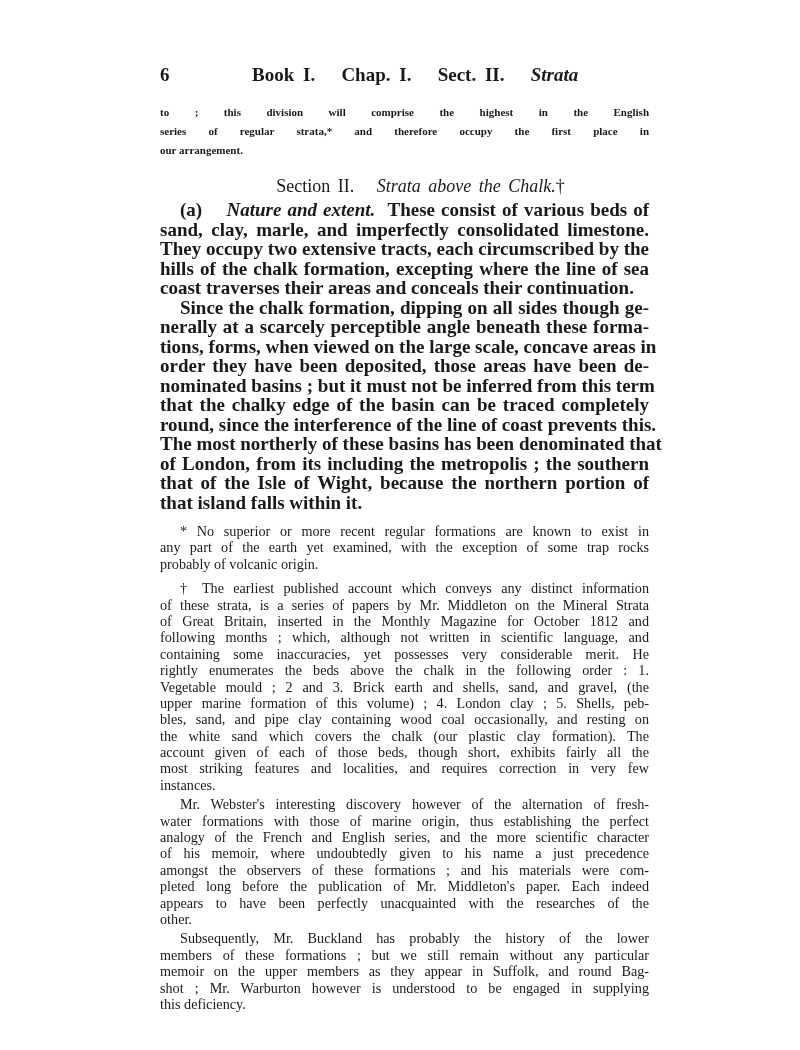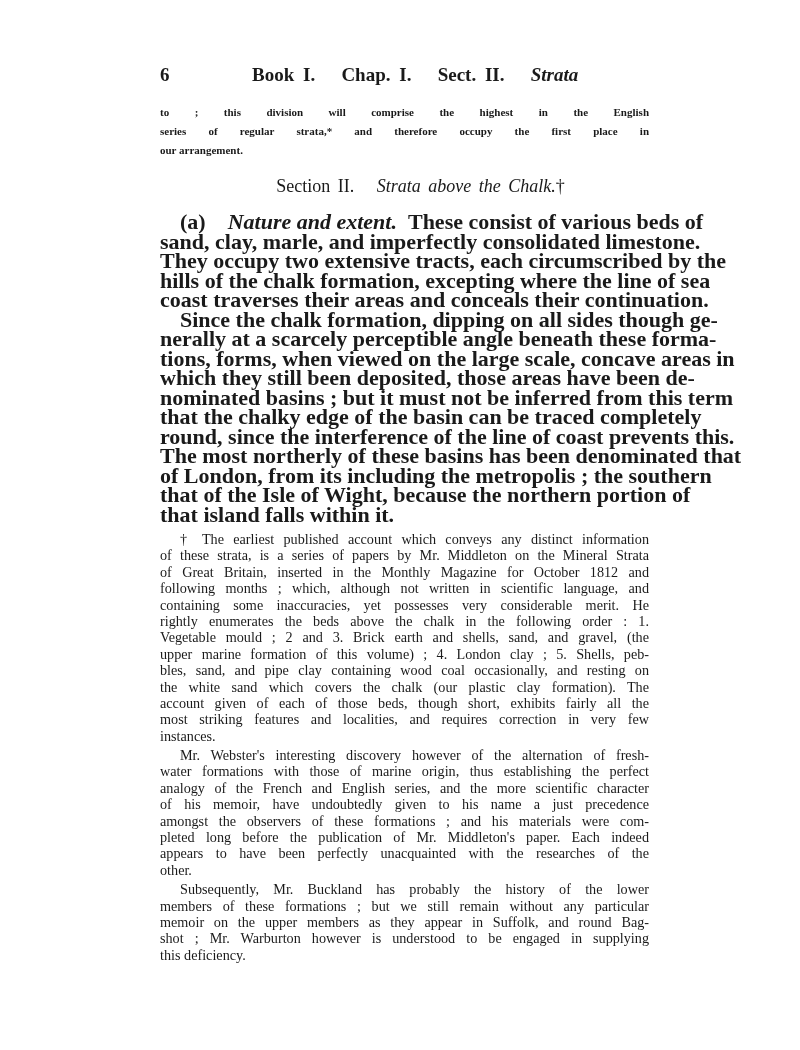--- a/index.html
+++ b/index.html
@@ -8,21 +8,21 @@
     .running-head { position: absolute; top: 64px; left: 0; width: 489px; height: 26px; font-size: 19px; font-weight: bold; }
     .running-head .folio { position: absolute; left: 0; top: 0; }
     .running-head .title { position: absolute; left: 92px; top: 0; word-spacing: 4px; }
     .running-head .title i { font-weight: bold; }
     .body { position: absolute; top: 103px; left: 0; width: 489px; font-size: 11px; line-height: 19.1px; font-weight: bold; }
     .line { display: block; white-space: nowrap; text-align: justify; text-align-last: justify; height: 19.1px; }
     .line.last { text-align-last: left; }
     .indent { padding-left: 20px; }
     .section-head { position: absolute; top: 176px; left: 16px; width: 489px; text-align: center; font-size: 18px; font-weight: normal; word-spacing: 3px; }
     .section-head i { font-style: italic; }
-    .body2 { position: absolute; top: 212px; left: 0; width: 489px; font-size: 22px; line-height: 19.5px; font-weight: bold; }
+    .body2 { position: absolute; top: 200px; left: 0; width: 489px; font-size: 19px; line-height: 19.5px; font-weight: bold; }
     .body2 .line { height: 19.5px; }
     .footnotes { position: absolute; top: 523px; left: 0; width: 489px; font-size: 14.2px; line-height: 16.4px; font-weight: normal; }
     .footnotes .line { height: 16.4px; }
     .fn-gap { height: 8px; }
     .fn-gap-small { height: 3px; }
     i { font-style: italic; }
   </style>
 </head>
 <body>
 
@@ -46,51 +46,56 @@
   <div class="body2">
     <span class="line indent"><span style="font-weight:bold;">(a)</span>&nbsp;&nbsp;&nbsp;&nbsp;<i>Nature and extent.</i>&nbsp;&nbsp;<span>These consist of various beds of</span></span>
     <span class="line">sand, clay, marle, and imperfectly consolidated limestone.</span>
     <span class="line">They occupy two extensive tracts, each circumscribed by the</span>
     <span class="line">hills of the chalk formation, excepting where the line of sea</span>
     <span class="line last">coast traverses their areas and conceals their continuation.</span>
 
     <span class="line indent">Since the chalk formation, dipping on all sides though ge-</span>
     <span class="line">nerally at a scarcely perceptible angle beneath these forma-</span>
     <span class="line">tions, forms, when viewed on the large scale, concave areas in</span>
-    <span class="line">which they still been deposited, those areas have been de-</span>
+    <span class="line">order they have been deposited, those areas have been de-</span>
     <span class="line">nominated basins ; but it must not be inferred from this term</span>
     <span class="line">that the chalky edge of the basin can be traced completely</span>
     <span class="line">round, since the interference of the line of coast prevents this.</span>
     <span class="line">The most northerly of these basins has been denominated that</span>
     <span class="line">of London, from its including the metropolis ; the southern</span>
     <span class="line">that of the Isle of Wight, because the northern portion of</span>
     <span class="line last">that island falls within it.</span>
   </div>
 
   <div class="footnotes">
+    <div>
+      <span class="line indent">* No superior or more recent regular formations are known to exist in</span>
+      <span class="line">any part of the earth yet examined, with the exception of some trap rocks</span>
+      <span class="line last">probably of volcanic origin.</span>
+    </div>
     <div class="fn-gap"></div>
     <div>
       <span class="line indent">† The earliest published account which conveys any distinct information</span>
       <span class="line">of these strata, is a series of papers by Mr. Middleton on the Mineral Strata</span>
       <span class="line">of Great Britain, inserted in the Monthly Magazine for October 1812 and</span>
       <span class="line">following months ; which, although not written in scientific language, and</span>
       <span class="line">containing some inaccuracies, yet possesses very considerable merit. He</span>
       <span class="line">rightly enumerates the beds above the chalk in the following order : 1.</span>
       <span class="line">Vegetable mould ; 2 and 3. Brick earth and shells, sand, and gravel, (the</span>
       <span class="line">upper marine formation of this volume) ; 4. London clay ; 5. Shells, peb-</span>
       <span class="line">bles, sand, and pipe clay containing wood coal occasionally, and resting on</span>
       <span class="line">the white sand which covers the chalk (our plastic clay formation). The</span>
       <span class="line">account given of each of those beds, though short, exhibits fairly all the</span>
       <span class="line">most striking features and localities, and requires correction in very few</span>
       <span class="line last">instances.</span>
       <div class="fn-gap-small"></div>
       <span class="line indent">Mr. Webster's interesting discovery however of the alternation of fresh-</span>
       <span class="line">water formations with those of marine origin, thus establishing the perfect</span>
       <span class="line">analogy of the French and English series, and the more scientific character</span>
-      <span class="line">of his memoir, have undoubtedly given to his name a just precedence</span>
+      <span class="line">of his memoir, where undoubtedly given to his name a just precedence</span>
       <span class="line">amongst the observers of these formations ; and his materials were com-</span>
       <span class="line">pleted long before the publication of Mr. Middleton's paper. Each indeed</span>
       <span class="line">appears to have been perfectly unacquainted with the researches of the</span>
       <span class="line last">other.</span>
       <div class="fn-gap-small"></div>
       <span class="line indent">Subsequently, Mr. Buckland has probably the history of the lower</span>
       <span class="line">members of these formations ; but we still remain without any particular</span>
       <span class="line">memoir on the upper members as they appear in Suffolk, and round Bag-</span>
       <span class="line">shot ; Mr. Warburton however is understood to be engaged in supplying</span>
       <span class="line last">this deficiency.</span>

